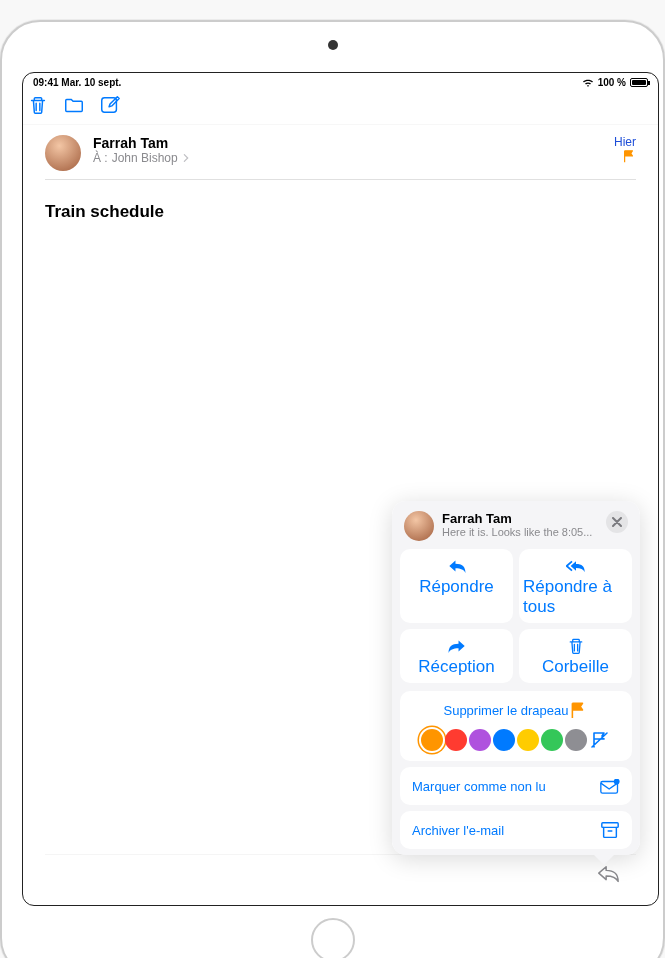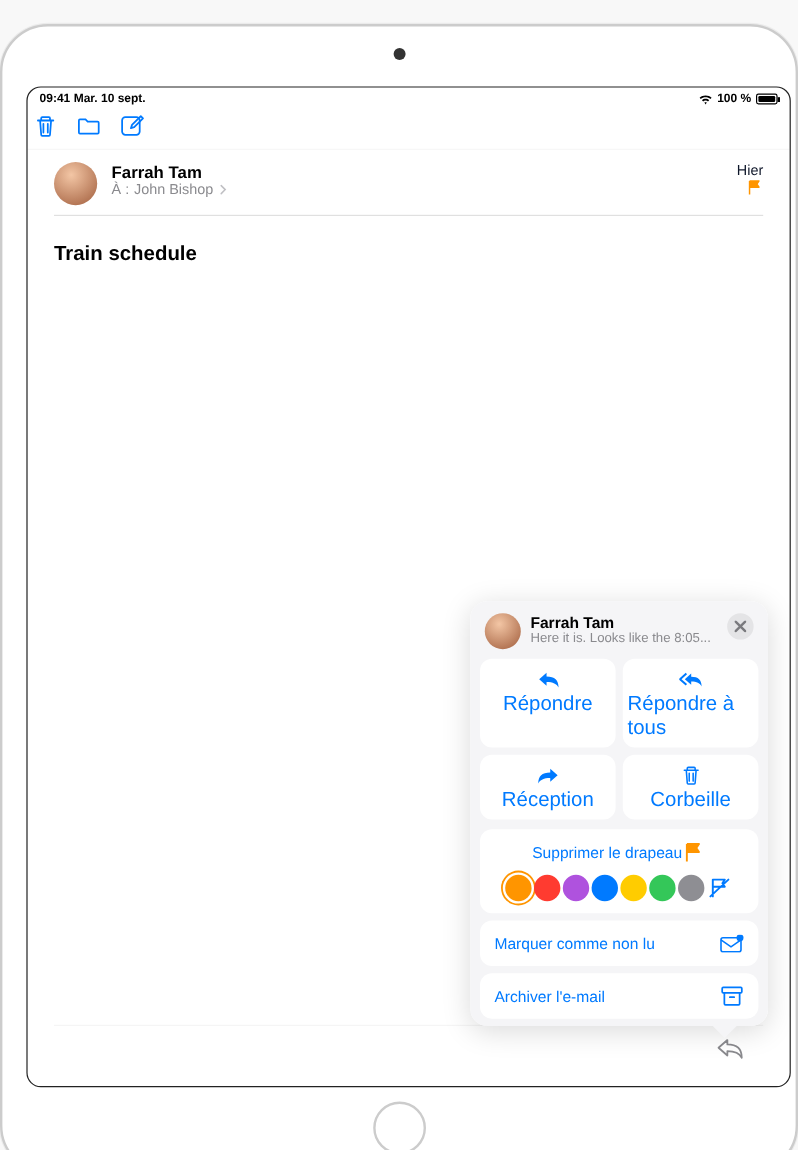--- a/index.html
+++ b/index.html
@@ -92,21 +92,21 @@
     .avatar {
       width: 36px; height: 36px; border-radius: 50%;
       background: radial-gradient(circle at 40% 30%, #f3c6a5 0%, #a05c3b 100%);
       flex-shrink: 0;
     }
     .sender-block { flex: 1; }
     .sender-name { font-weight: 700; font-size: 14px; }
     .recipient { font-size: 12px; color: #8a8a8e; display:flex; align-items:center; gap:4px; }
     .recipient .chev-sm { width:8px; height:10px; }
     .meta { text-align: right; }
-    .date { font-size: 12px; color: #0f172a; }
+    .date { font-size: 12px; color: #1d4ed8; }
     .flag { color: #ff9500; font-size: 14px; }
     .subject { font-weight: 700; font-size: 17px; margin: 22px 0 16px 0; }
     .body-text { font-size: 14px; line-height: 1.35; }
 
     .bottom-toolbar {
       margin-top:auto;
       display:flex;
       justify-content:flex-end;
       padding: 8px 16px 10px 16px;
       border-top: 1px solid rgba(0,0,0,0.04);

